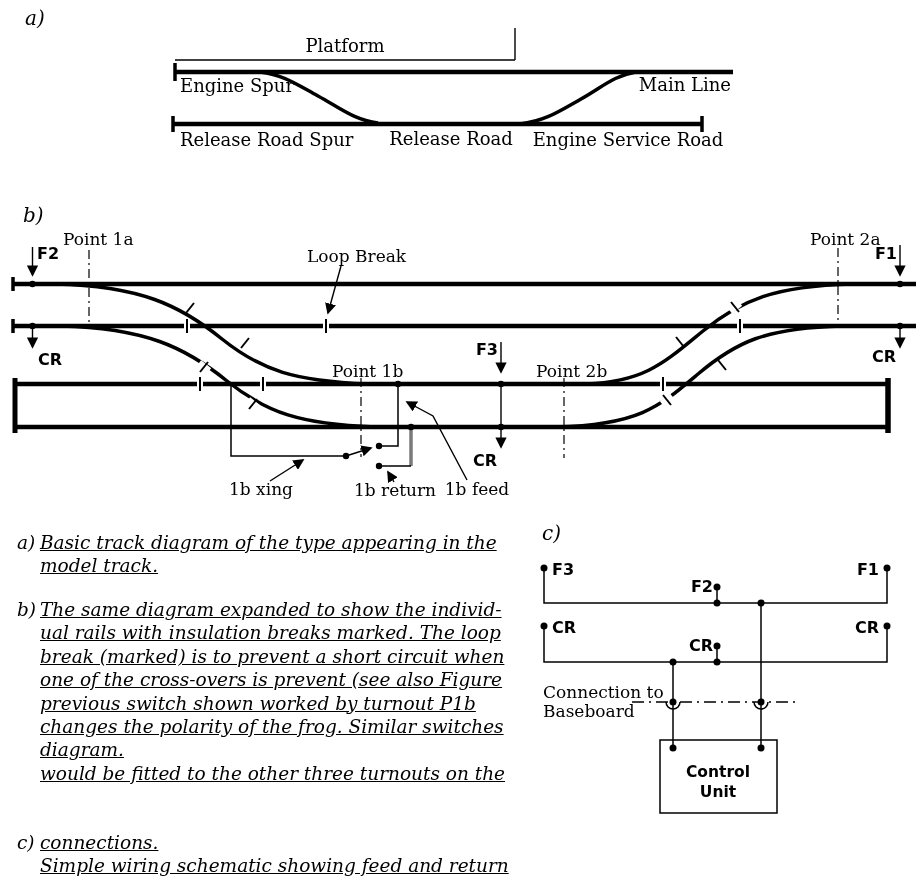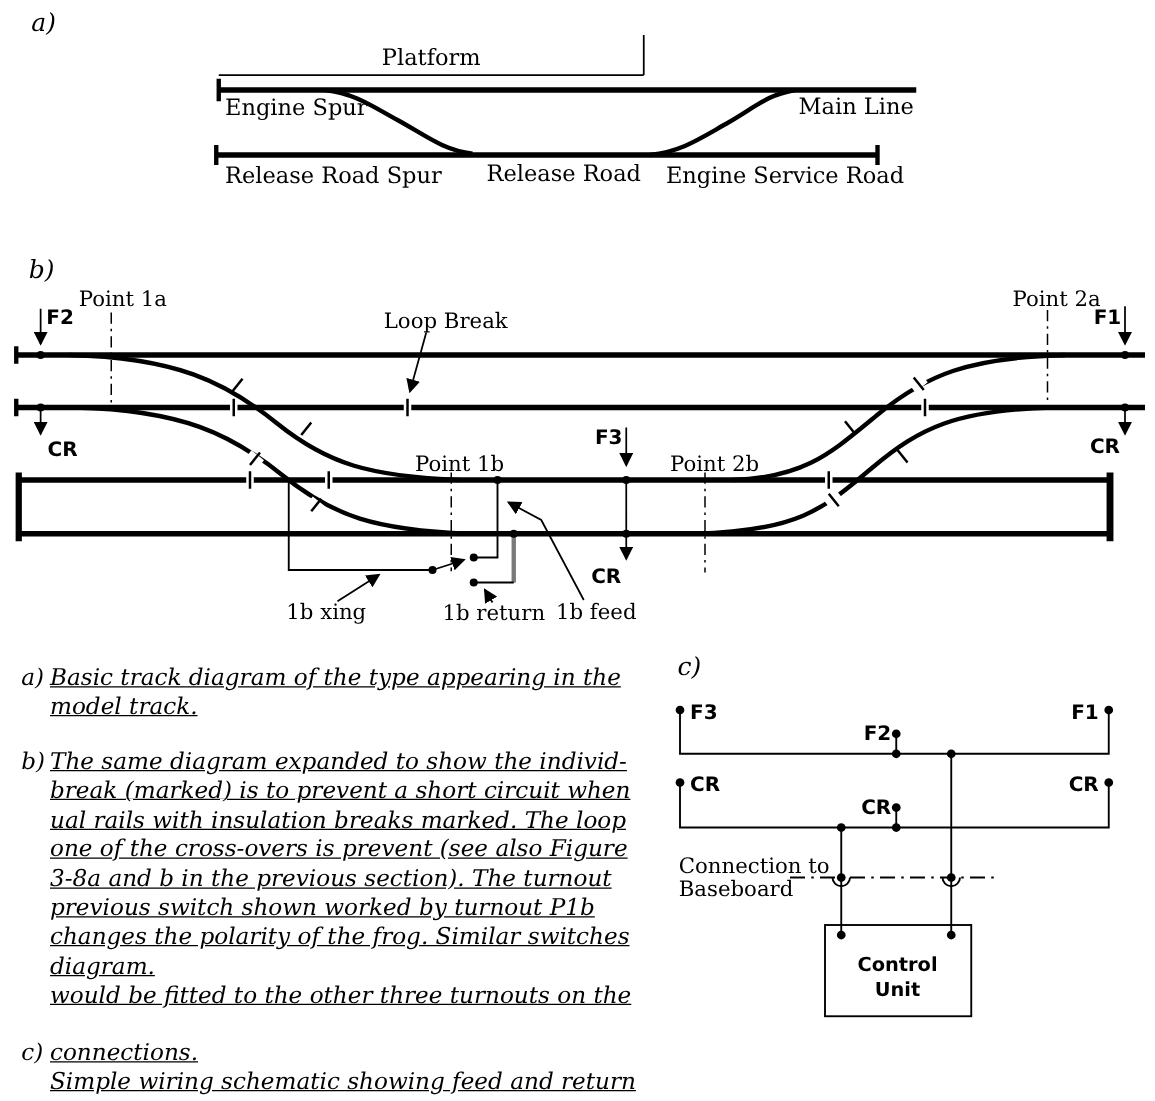--- a/index.html
+++ b/index.html
@@ -252,24 +252,23 @@
       <div class="cap-marker">a)</div>
       <div class="cap-lines">
         <div>Basic track diagram of the type appearing in the</div>
         <div>model track.</div>
       </div>
     </div>
     <div class="cap-block" style="top:598px;">
       <div class="cap-marker">b)</div>
       <div class="cap-lines">
         <div>The same diagram expanded to show the individ-</div>
+        <div>ual rails with insulation breaks marked. The loop</div>
         <div>break (marked) is to prevent a short circuit when</div>
-        <div>ual rails with insulation breaks marked. The loop</div>
         <div>one of the cross-overs is prevent (see also Figure</div>
-        <div>3-8a and b in the previous section). The turnout</div>
         <div>previous switch shown worked by turnout P1b</div>
         <div>changes the polarity of the frog. Similar switches</div>
         <div>diagram.</div>
         <div>would be fitted to the other three turnouts on the</div>
       </div>
     </div>
     <div class="cap-block" style="top:831px;">
       <div class="cap-marker">c)</div>
       <div class="cap-lines">
         <div>connections.</div>

